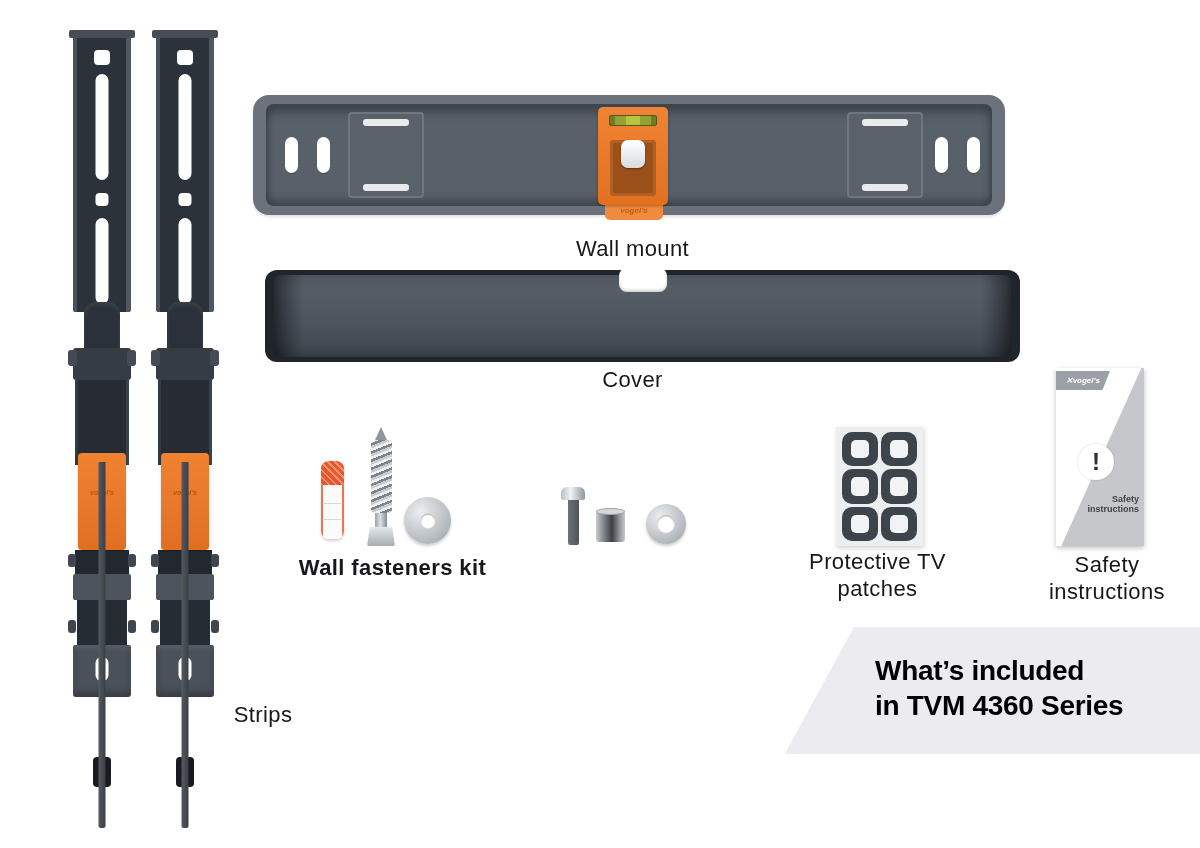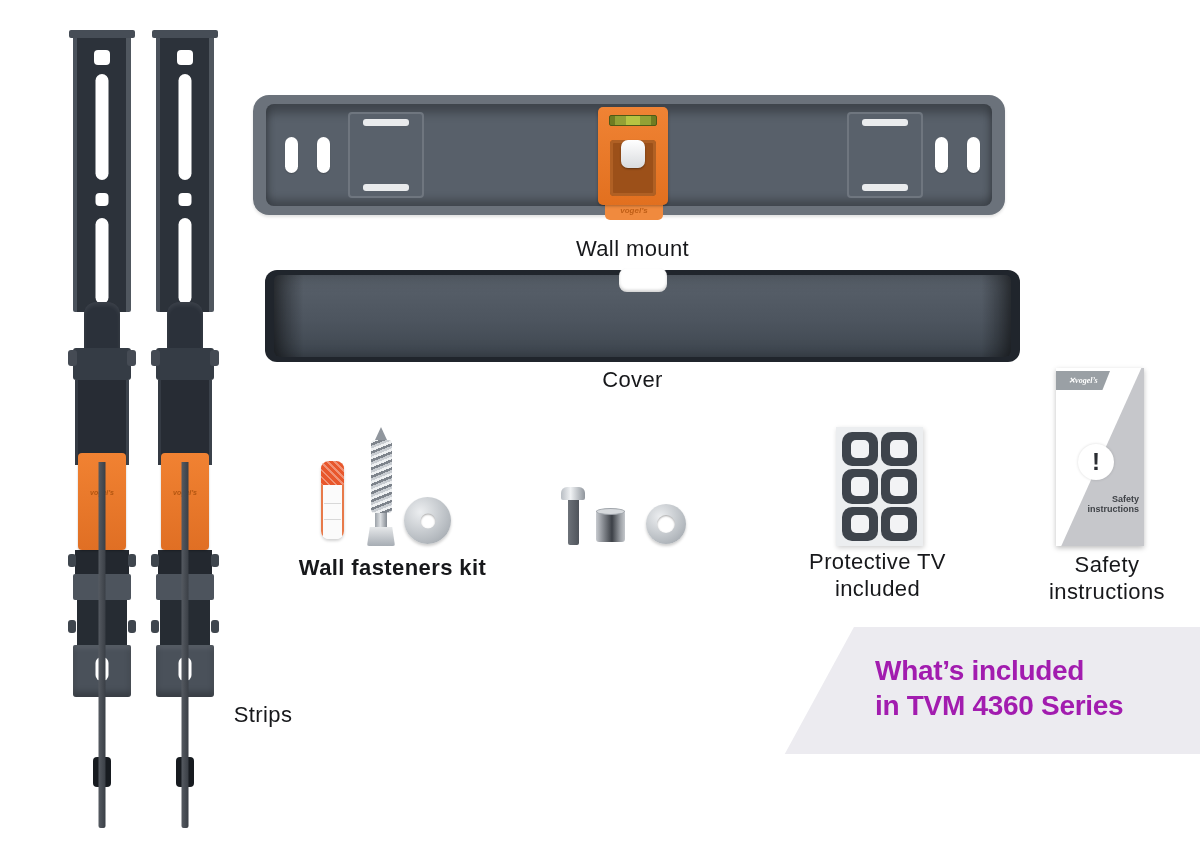--- a/index.html
+++ b/index.html
@@ -157,32 +157,32 @@
   .patch-hole { position:absolute; inset:8px 9px; background:#f2f3f5; border-radius:5px; }
 
   
   .safety-card { position:absolute; left:1056px; top:368px; width:88px; height:178px;
     background:#fff; box-shadow:0 2px 5px rgba(0,0,0,.25); }
   .safety-tri { position:absolute; inset:0;
     background:#c6c7cb; clip-path:polygon(97% 0,100% 0,100% 100%,6% 100%); }
   .safety-tab { position:absolute; left:0; top:3px; width:54px; height:19px;
     background:#9aa0a5; clip-path:polygon(0 0,100% 0,86% 100%,0 100%);
     color:#fff; font-size:8px; font-weight:bold; font-style:italic;
-    line-height:19px; text-align:center;font-family:Liberation Serif, serif; }
+    line-height:19px; text-align:center; }
   .safety-circle { position:absolute; left:22px; top:76px; width:36px; height:36px;
     background:#fff; border-radius:50%; box-shadow:0 0 3px rgba(0,0,0,.15);
     text-align:center; font-weight:bold; font-size:24px; line-height:36px; color:#2b2e33; }
   .safety-text { position:absolute; right:5px; top:126px; width:64px;
     text-align:right; font-size:9px; line-height:10px; font-weight:bold; color:#3f4247; }
 
   
   .heading-block { position:absolute; left:778px; top:627px; width:422px; height:127px;
     background:#ecebf0; clip-path:polygon(18% 0,100% 0,100% 100%,1.6% 100%); }
   .heading-text { position:absolute; left:97px; top:26px;
-    font-size:28px; line-height:35px; font-weight:700; color:#a21caf;
+    font-size:28px; line-height:35px; font-weight:700; color:#000000;
     letter-spacing:-.3px; }
 
   
   #lbl-wallmount { left:545px; top:222px; width:175px;margin-top:13px; }
   #lbl-cover { left:545px; top:366px; width:175px; }
   #lbl-wallfast { left:285px; top:554px; width:215px;font-weight:bold; }
   #lbl-tvfast { left:540px; top:554px; width:175px; }
   #lbl-patches { left:800px; top:548px; width:155px; }
   #lbl-safety { left:1032px; top:551px; width:150px; }
   #lbl-strips { left:208px; top:701px; width:110px; text-align:center; }
@@ -326,21 +326,21 @@
       </div>
     <div class="patch">
         <div class="patch-hole"></div>
       </div>
     <div class="patch">
         <div class="patch-hole"></div>
       </div>
   </div>
   <div class="label" id="lbl-patches">
     <span>Protective TV</span><br>
-    <span>included</span>
+    <span>patches</span>
   </div>
 
   <div class="safety-card">
     <div class="safety-tri"></div>
     <div class="safety-tab">✕vogel’s</div>
     <div class="safety-circle">!</div>
     <div class="safety-text">Safety instructions</div>
   </div>
   <div class="label" id="lbl-safety">Safety instructions</div>
 

